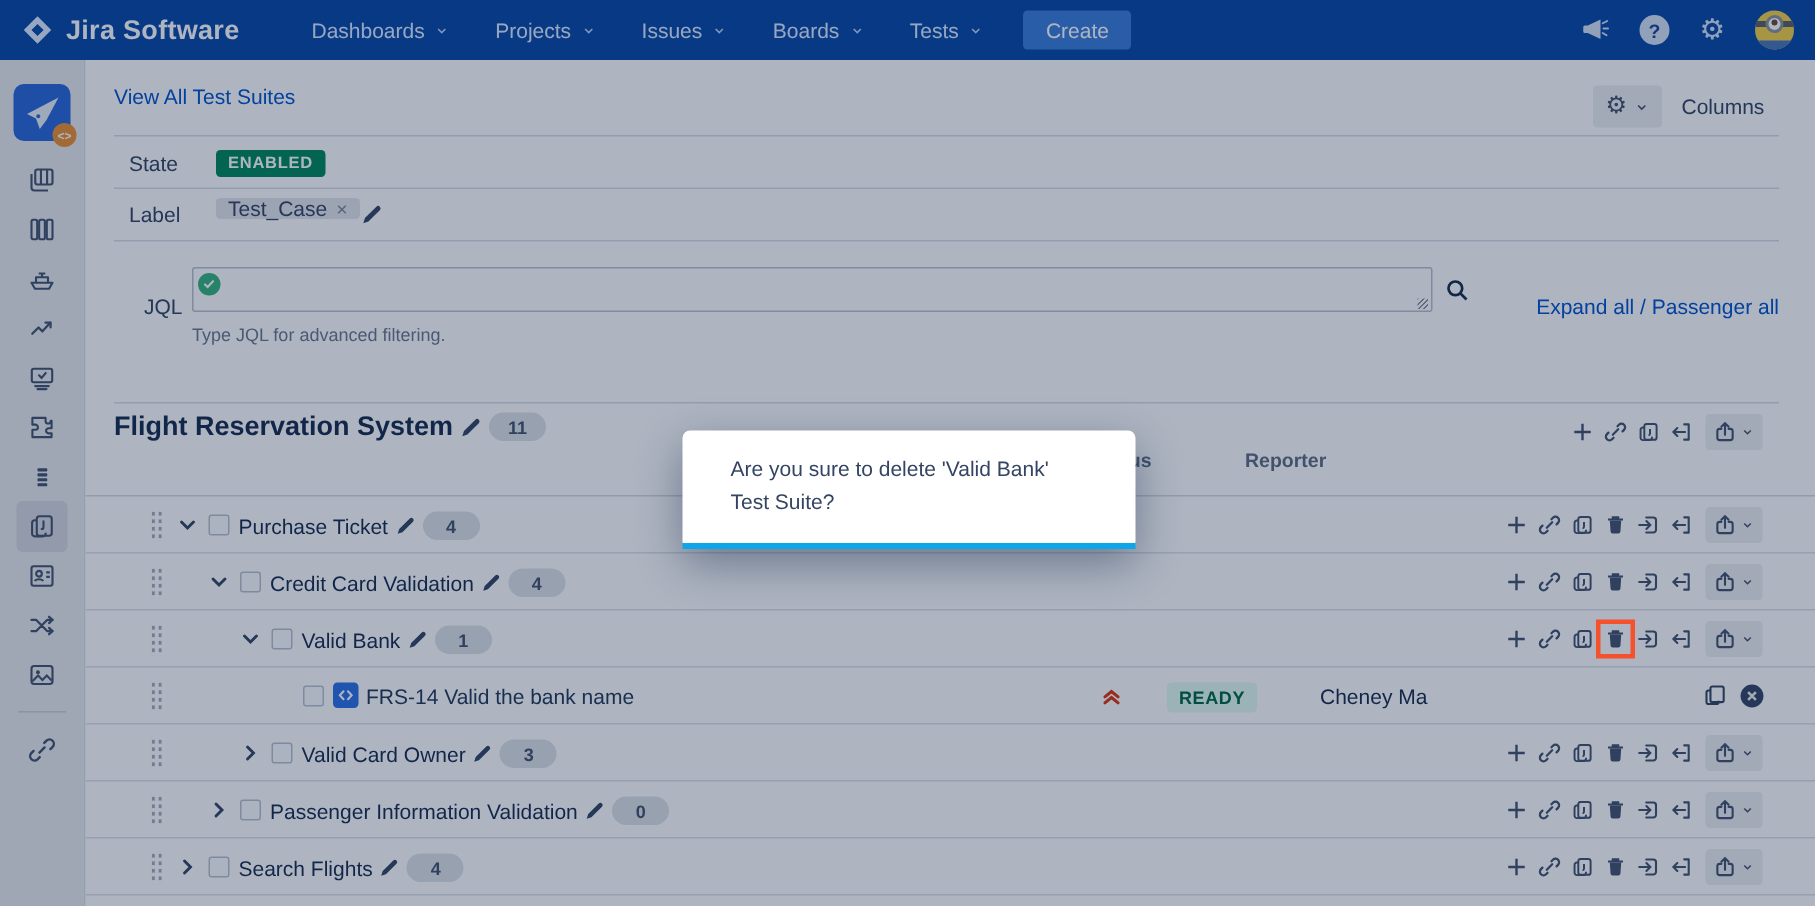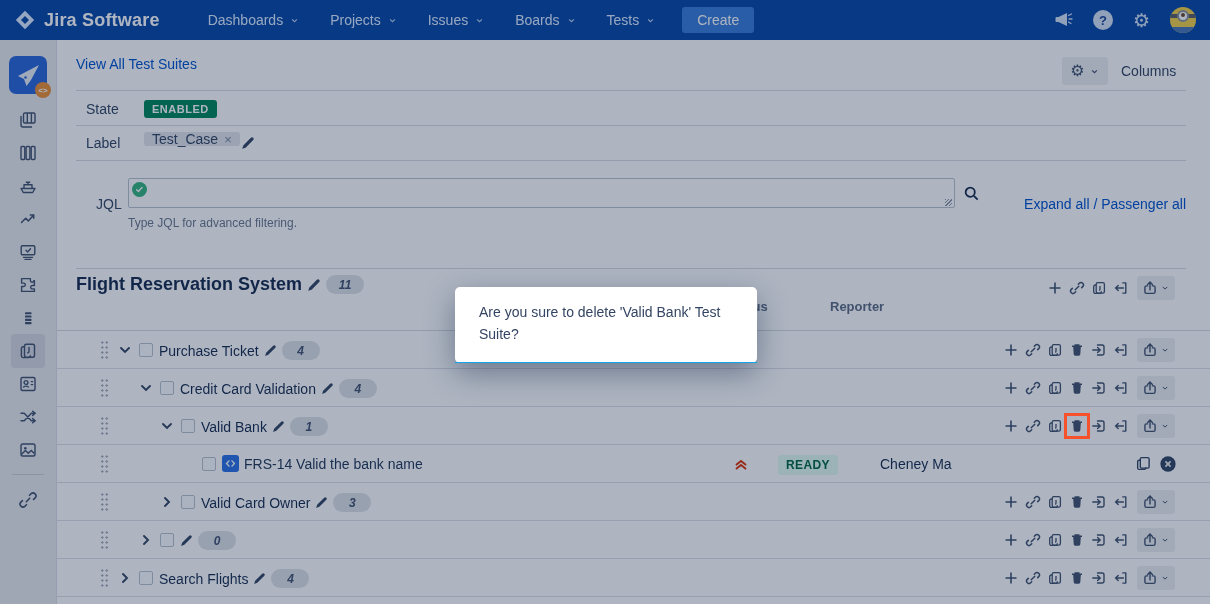--- a/index.html
+++ b/index.html
@@ -74,21 +74,21 @@
                 background:repeating-linear-gradient(315deg, transparent 0 1.5px, #8993A4 1.5px 2.5px); }
   .jql-search { position:absolute; left:906px; top:145px; color:#172B4D; cursor:pointer; }
   .jql-help { position:absolute; left:71px; top:176px; font-size:12px; color:#6B778C; }
   .expand-links { position:absolute; right:24px; top:156px; font-size:14px; color:#0052CC; }
   .expand-links span { cursor:pointer; }
 
   .suite-title { position:absolute; left:19px; top:234px; font-size:18px; font-weight:600; color:#172B4D;
                  display:flex; align-items:center; gap:5px; }
   .count-pill { background:#DFE1E6; color:#42526E; border-radius:10px; font-size:12px; font-weight:bold;
                 min-width:38px; height:19px; display:inline-flex; align-items:center; justify-content:center;
-                padding:0 10px;font-style:italic; }
+                padding:0 10px; }
   .hdr-actions { position:absolute; right:35px; top:236px; display:flex; align-items:center; gap:6px; color:#42526E; }
   .col-head { position:absolute; top:259px; font-size:13px; font-weight:bold; color:#5E6C84; }
 
   .rows { position:absolute; top:290px; left:0; right:0; border-top:1px solid #D5DAE2; }
   .row { position:relative; height:38px; border-bottom:1px solid #DDE0E6; }
   .handle { position:absolute; left:43px; top:9px; width:9px; height:21px;
             background-image:radial-gradient(#A5ADBA 1.1px, transparent 1.2px);
             background-size:4.5px 5px; cursor:grab; }
   .rchev { position:absolute; top:12px; color:#344563; cursor:pointer; }
   .cb { position:absolute; top:12px; width:14px; height:14px; border:1.5px solid #B8C0CC; border-radius:2px;
@@ -106,21 +106,21 @@
   .status-badge { position:absolute; left:721px; top:10px; background:#E3FCEF; color:#006644;
                   font-size:12px; font-weight:bold; letter-spacing:.4px; padding:3px 8px; border-radius:3px; }
   .reporter { position:absolute; left:823px; top:11px; font-size:14px; color:#172B4D; }
   .case-actions { position:absolute; right:33px; top:0; height:100%; display:flex; align-items:center; gap:7px; color:#344563; }
 
   
   .blanket { position:absolute; inset:0; background:rgba(9,30,66,0.33); z-index:50; }
   .modal { position:absolute; left:455px; top:287px; width:302px; background:#fff; border-radius:5px;
            z-index:100; box-shadow:0 10px 30px rgba(9,30,66,0.4); }
   .modal-header { padding:15px 24px 13px; border-bottom:1px solid #EBECF0; font-size:20px; color:#172B4D; }
-  .modal-body { padding:15px 24px 17px; border-bottom:1px solid #0ea5e9; font-size:14px; color:#344563; line-height:1.55; }
+  .modal-body { padding:15px 32px 17px; border-bottom:4px solid #0ea5e9; font-size:14px; color:#344563; line-height:1.55; }
   .modal-footer { padding:11px 12px; display:flex; justify-content:flex-end; gap:5px; }
   .btn-confirm { background:#0052CC; color:#fff; font-weight:bold; font-size:14px; padding:8px 15px;
                  border:none; border-radius:4px; cursor:pointer; font-family:inherit; }
   .btn-cancel { background:#fff; color:#0052CC; font-size:14px; padding:6px 13px;
                 border:2px solid #2E6AD1; border-radius:4px; cursor:pointer; font-family:inherit; }
   .annotation { position:absolute; left:-5px; top:-5px; right:-5px; bottom:-5px;
                 border:3px solid #F4512C; z-index:200; }
 </style>
 </head>
 <body>
@@ -810,20 +810,21 @@
 
     <div class="row">
       <span class="handle"></span>
       <span class="rchev" style="left:82px">
           <svg width="14" height="14">
             <use href="#i-expr"></use>
           </svg>
         </span>
       <span class="cb" style="left:103px"></span>
       <span class="rlabel" style="left:123px">
+        <span class="name">Passenger Information Validation</span>
         <span class="pencil">
             <svg width="13" height="13">
               <use href="#i-pencil"></use>
             </svg>
           </span>
         <span class="count-pill">0</span>
       </span>
       <div class="actions">
         <span class="ic">
             <svg width="16" height="16">

